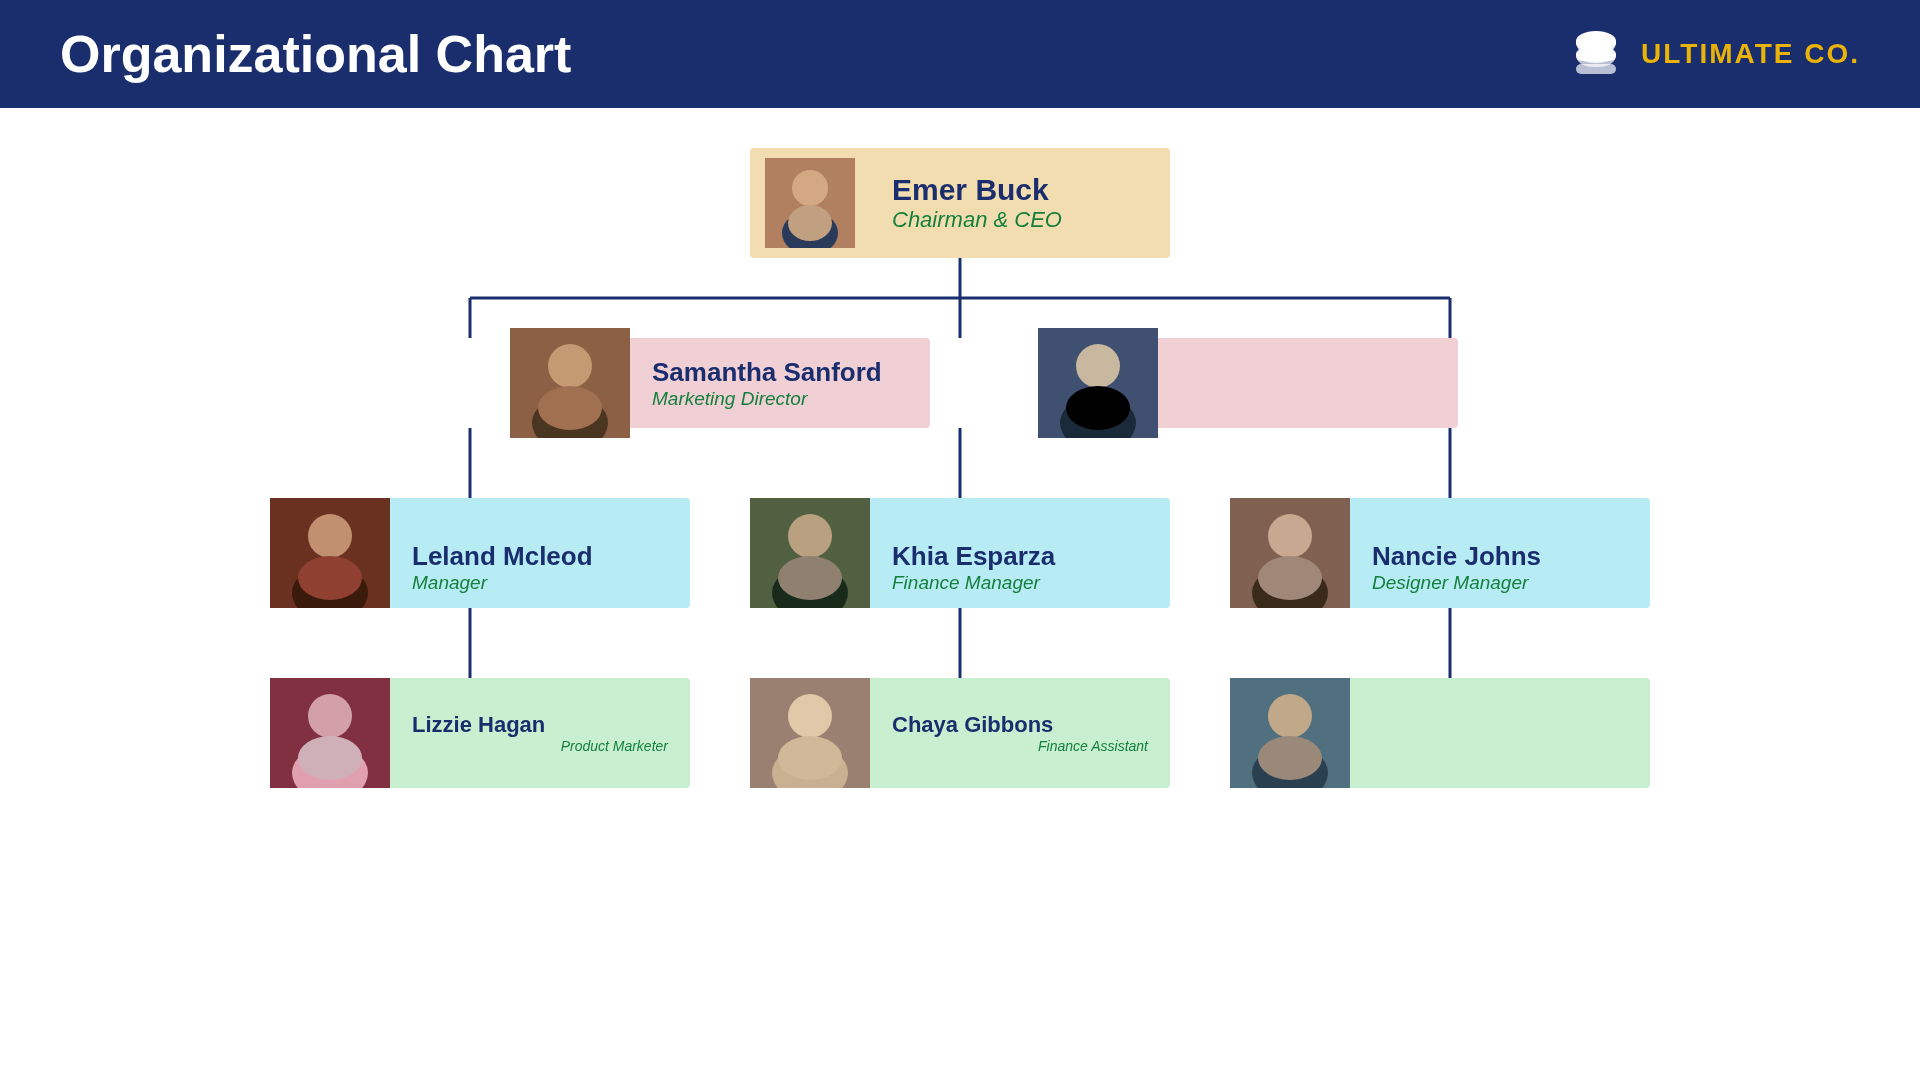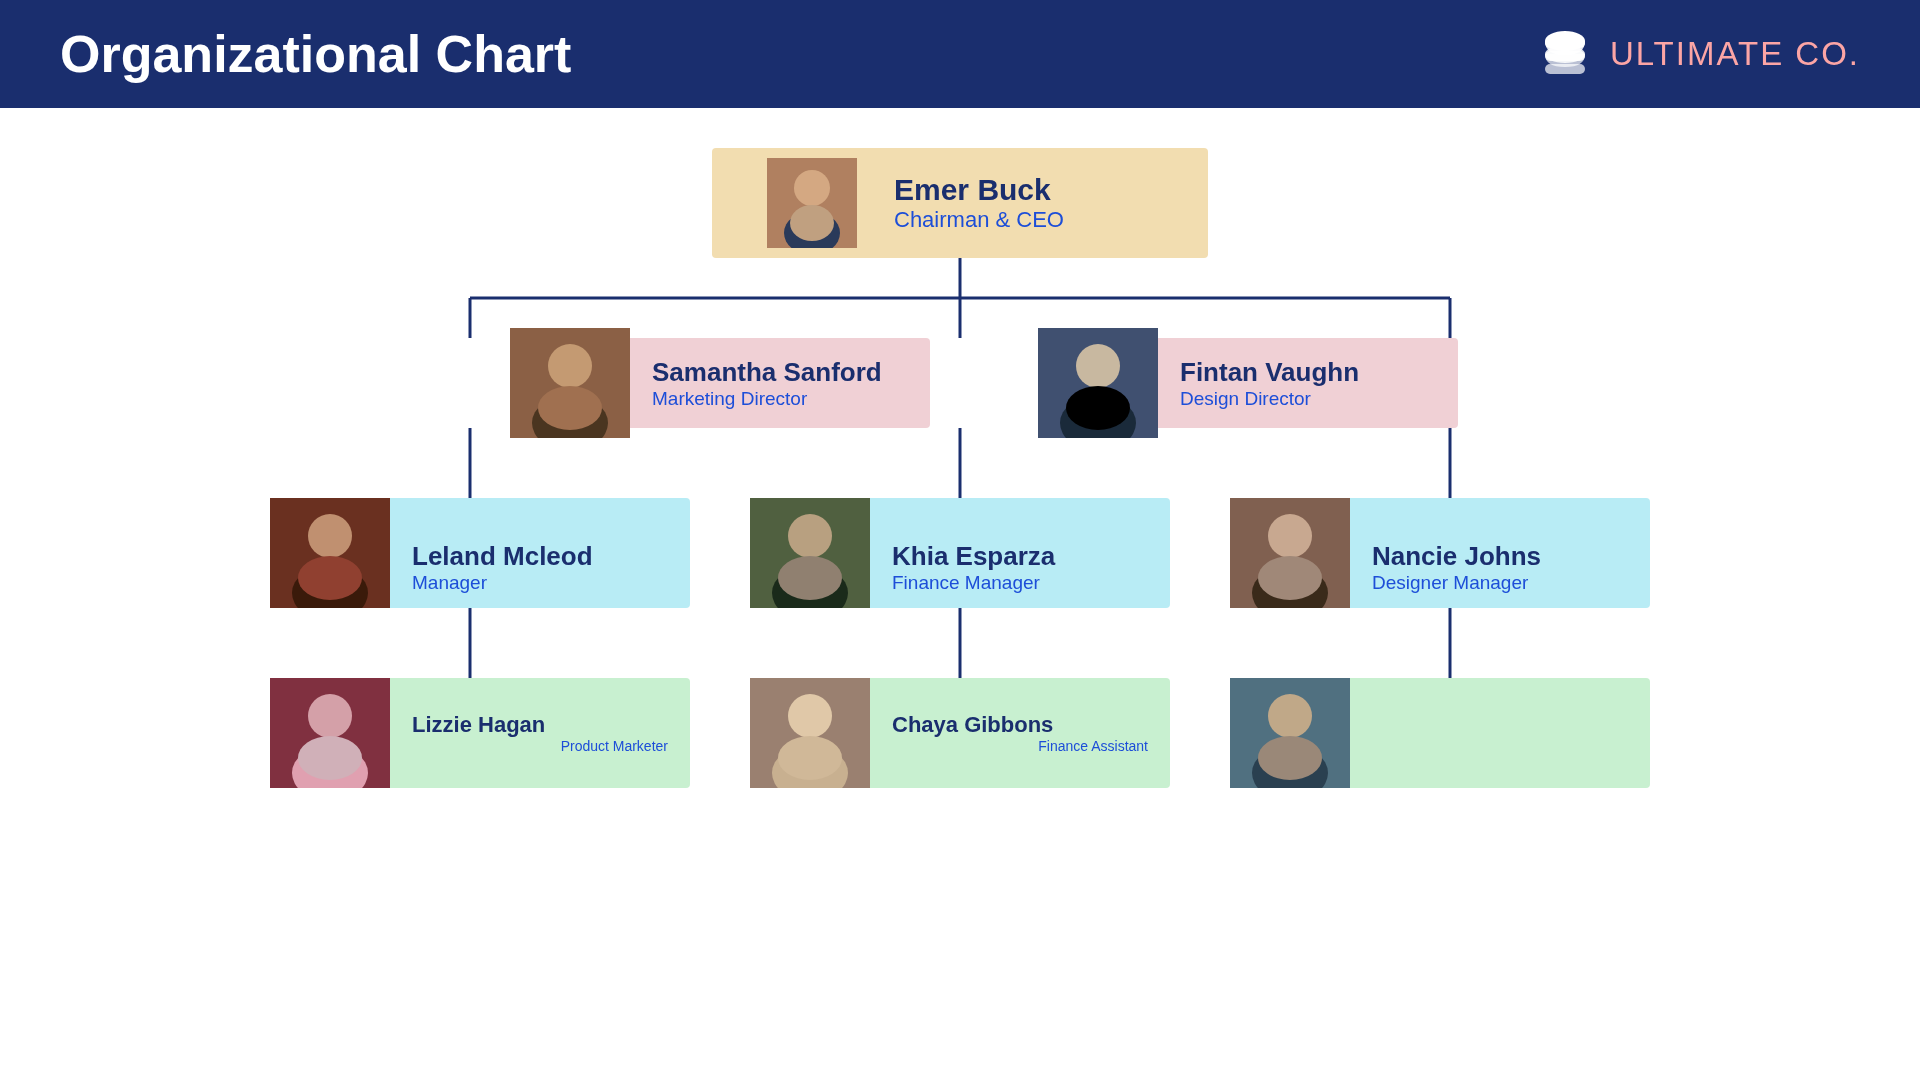--- a/index.html
+++ b/index.html
@@ -28,23 +28,23 @@
     .logo-area {
       display: flex;
       align-items: center;
       gap: 18px;
     }
     .logo-icon {
       width: 54px;
       height: 54px;
     }
     .logo-text {
-      color: #fca5a5;
-      font-size: 33px;
-      font-weight: 400;
+      color: #eab308;
+      font-size: 28px;
+      font-weight: 700;
       letter-spacing: 2px;
     }
 
     
     .main {
       background: #fff;
       height: 972px;
       padding: 30px 60px;
       display: flex;
       flex-direction: column;
@@ -80,29 +80,29 @@
       padding: 14px 22px;
       flex: 1;
     }
 
     .card-name {
       font-weight: 700;
       color: #1a2e6e;
     }
 
     .card-title {
-      color: #1d4ed8;
+      font-style: italic;
+      color: #15803d;
     }
 
     
     .ceo-card {
       background: #f2ddb0;
-      width: 496px;
+      width: 420px;
       height: 110px;
-      padding-left: 40px;
     }
     .ceo-card .card-name { font-size: 30px; }
     .ceo-card .card-title { font-size: 22px; }
 
     
     .director-card {
       background: #f0d0d5;
       width: 420px;
       height: 90px;
       margin-left: 48px;
@@ -235,24 +235,20 @@
 
       <div class="card director-card">
         <div class="avatar-placeholder">
           <svg viewBox="0 0 120 110" width="120" height="110">
             <rect width="120" height="110" fill="#405070"></rect>
             <circle cx="60" cy="38" r="22" fill="#c8b8a0"></circle>
             <ellipse cx="60" cy="95" rx="38" ry="28" fill="#1a2a3a"></ellipse>
             <ellipse cx="60" cy="80" rx="32" ry="22" fill="#a898888"></ellipse>
           </svg>
         </div>
-        <div class="card-info">
-          <div class="card-name">Fintan Vaughn</div>
-          <div class="card-title">Design Director</div>
-        </div>
       </div>
     </div>
 
     <svg width="1400" height="70" style="display:block; margin: 0 auto;">
       <line x1="210" y1="0" x2="210" y2="70" stroke="#1a2e6e" stroke-width="3"></line>
       <line x1="700" y1="0" x2="700" y2="70" stroke="#1a2e6e" stroke-width="3"></line>
       <line x1="1190" y1="0" x2="1190" y2="70" stroke="#1a2e6e" stroke-width="3"></line>
     </svg>
 
     <div class="level-row" style="gap: 60px; justify-content: center;">

